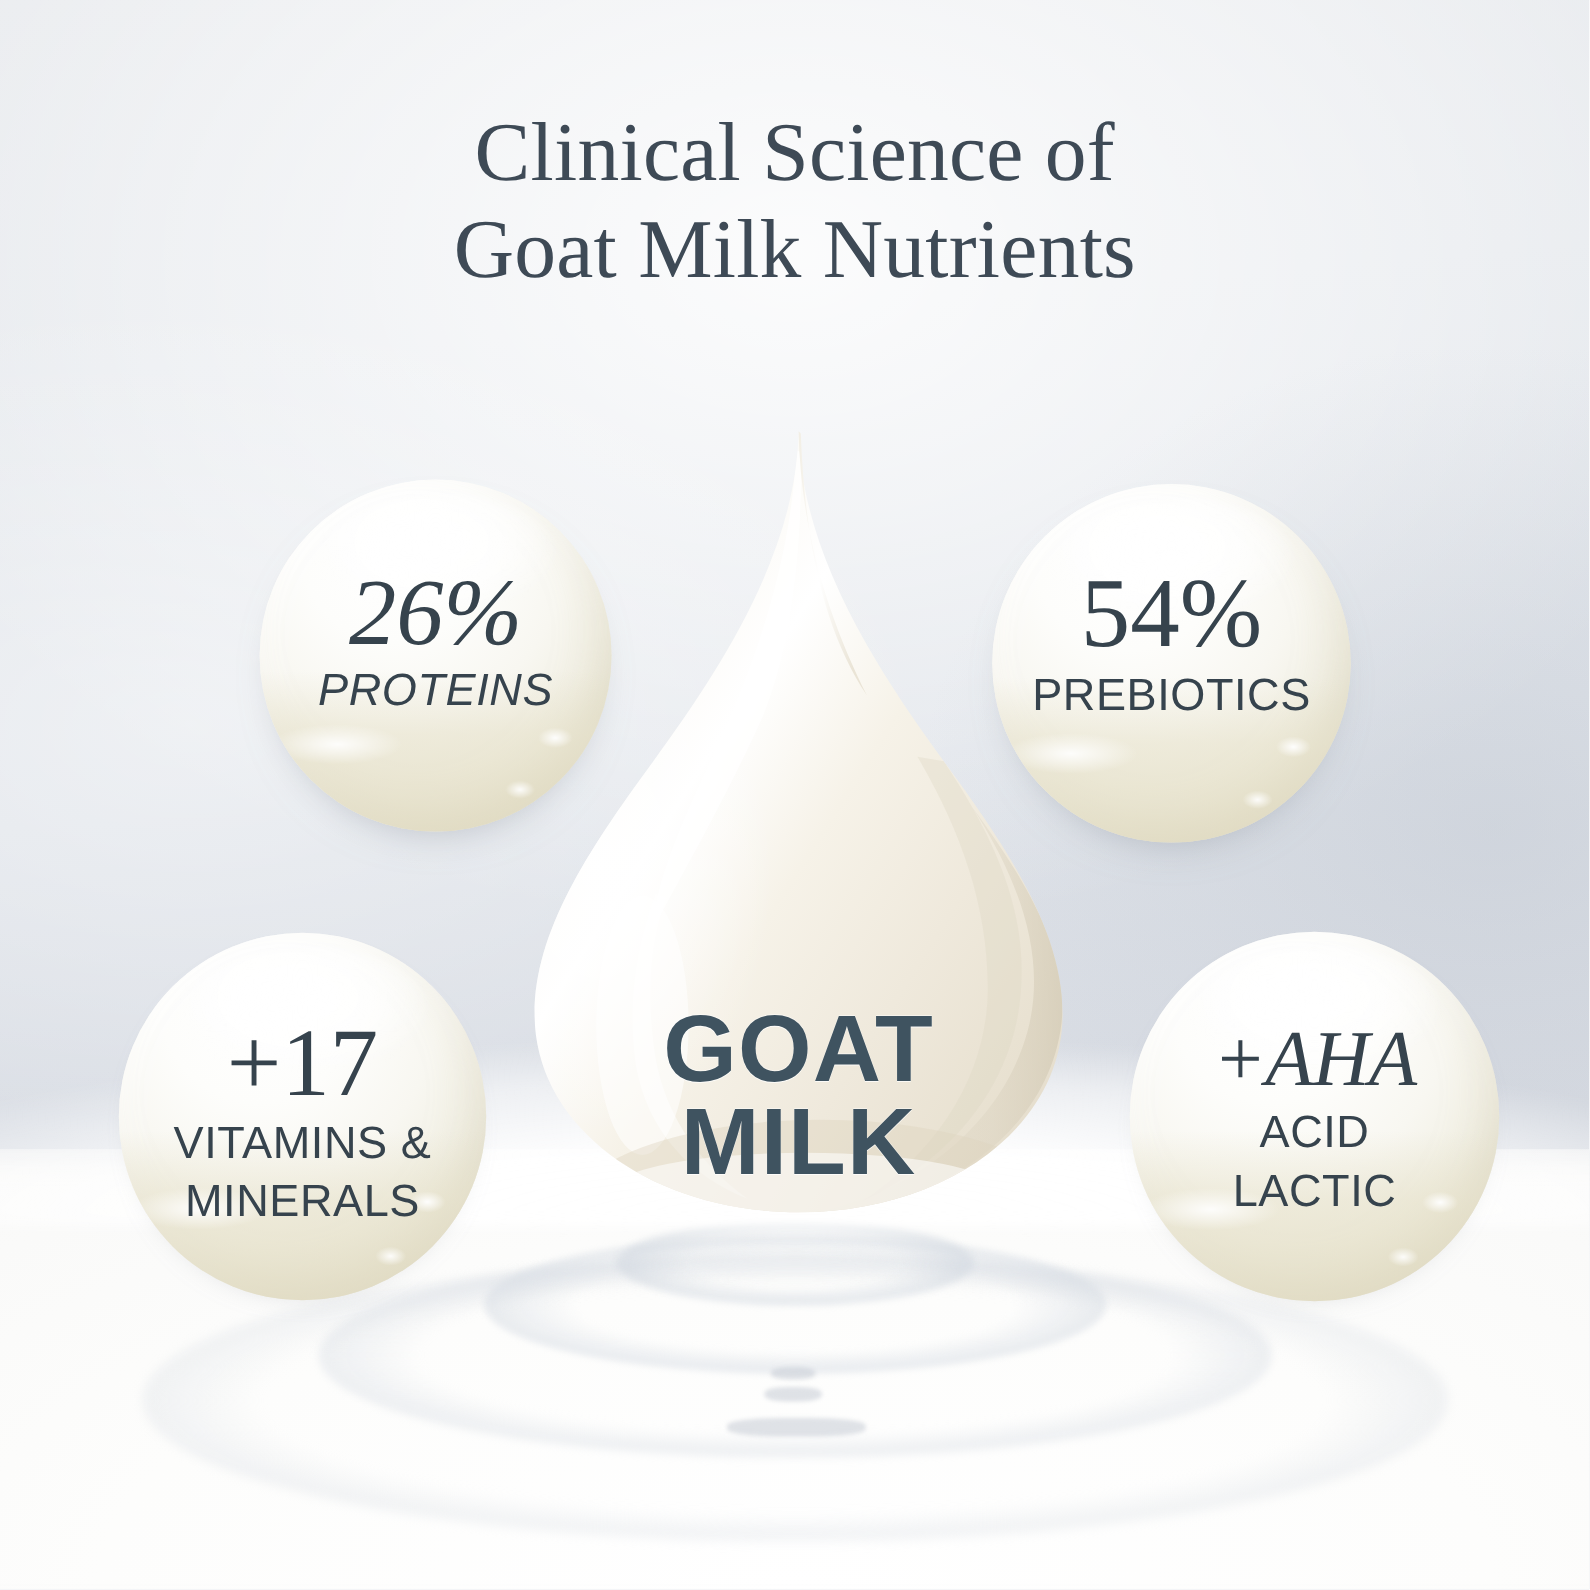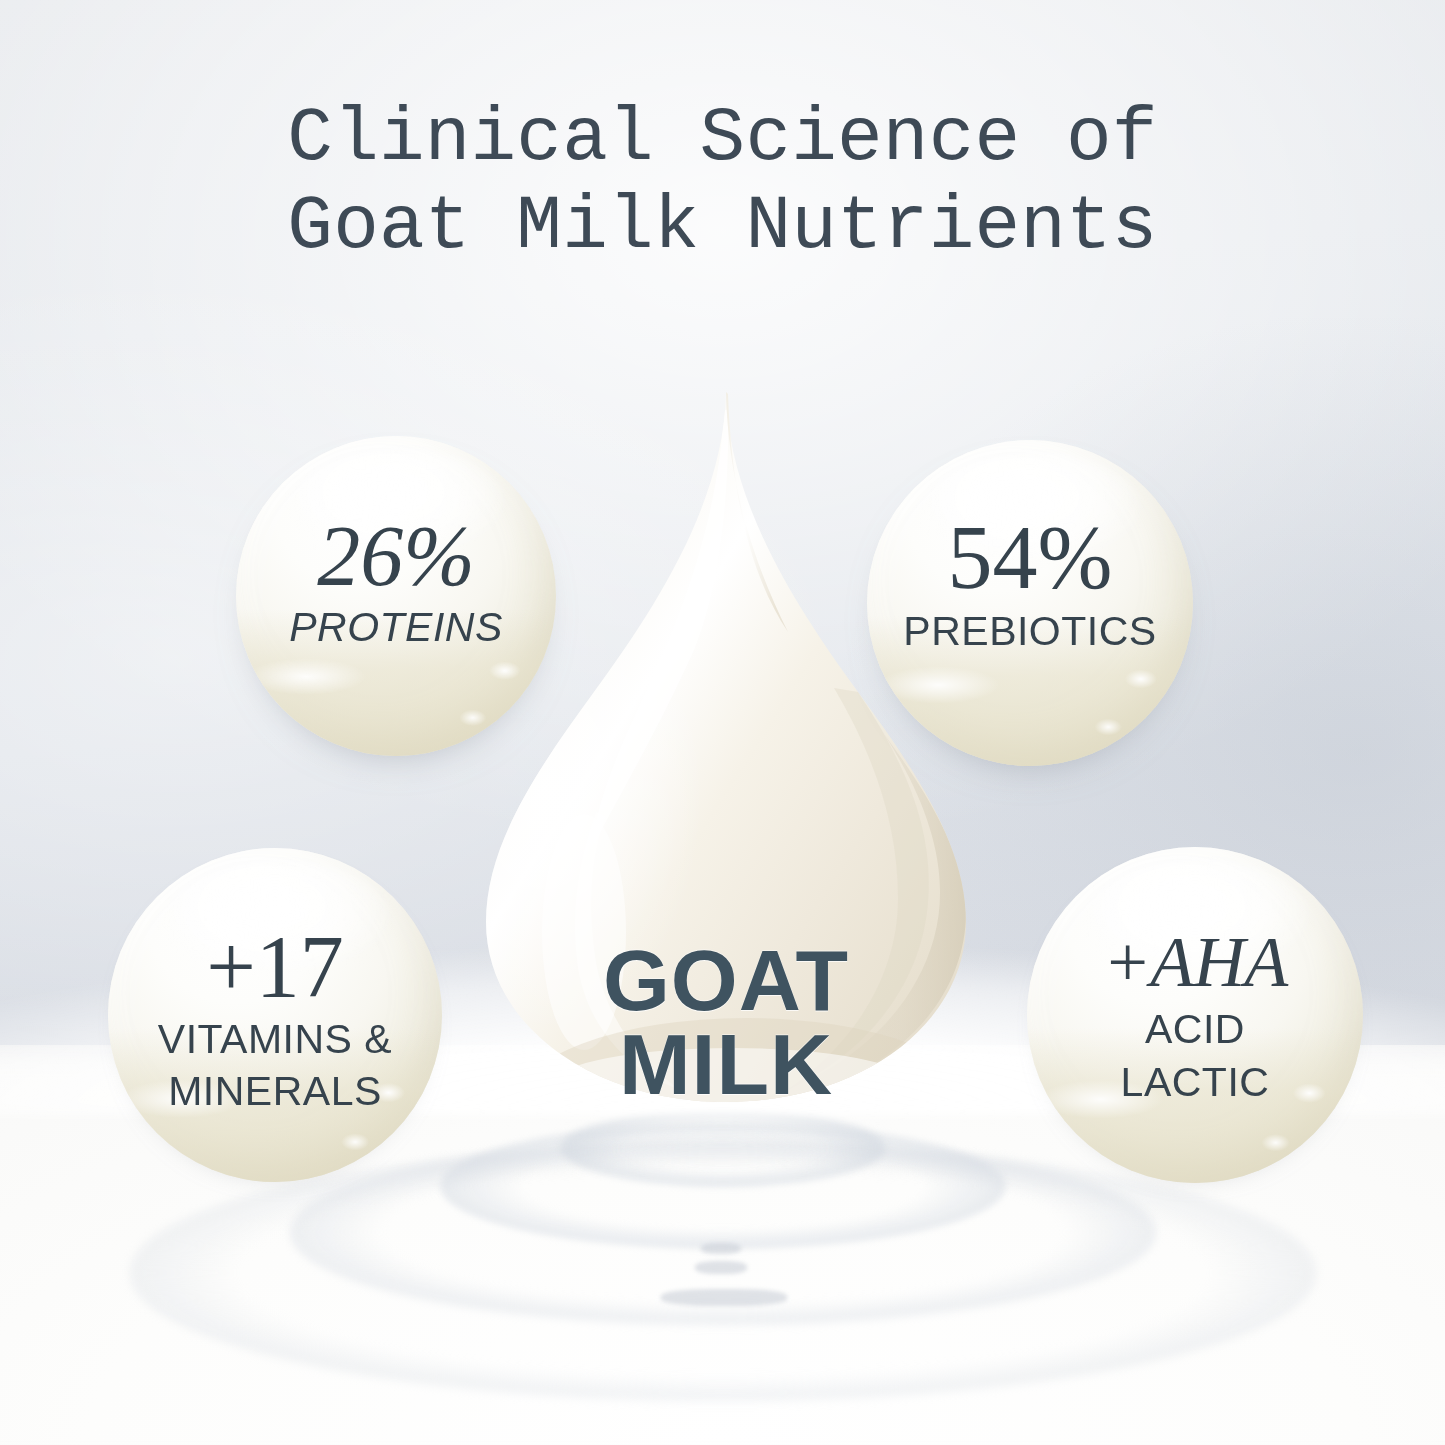--- a/index.html
+++ b/index.html
@@ -40,21 +40,21 @@
     pointer-events: none;
   }
 
   
   .heading {
     position: absolute;
     left: 0; right: 0;
     top: 95px;
     text-align: center;
     color: #3e4a56;
-    font-family: Liberation Mono, monospace;
+    font-family: Liberation Serif, serif;
     font-size: 76px;
     line-height: 1.16;
     letter-spacing: 0.2px;
     font-weight: 400;
     text-rendering: optimizeLegibility;
   }
   .heading .line { display: block; }
 
   
   .pool {
@@ -133,21 +133,21 @@
     top: 392px;
     width: 520px;
     height: 720px;
     transform: translateX(-50%);
   }
   .drop-svg { display: block; width: 100%; height: 100%; overflow: visible; }
 
   .drop-label {
     position: absolute;
     left: 50%;
-    top: 546px;
+    top: 520px;
     transform: translateX(-50%);
     text-align: center;
     color: #3f5360;
     font-family: "Liberation Sans", sans-serif;
     font-weight: 700;
     font-size: 86px;
     line-height: 0.98;
     letter-spacing: 1px;
     text-shadow: 0 1px 0 rgba(255,255,255,0.75), 0 -1px 0 rgba(255,255,255,0.45);
     white-space: nowrap;
@@ -211,21 +211,21 @@
     font-family: "Liberation Sans", sans-serif;
     font-weight: 400;
     color: #36434d;
     line-height: 1.06;
     letter-spacing: 0.5px;
     display: block;
   }
 
   
   #sphere-proteins   { left: 236px; top: 436px;  width: 320px; height: 320px; }
-  #sphere-prebiotics { left: 867px; top: 440px;  width: 326px; height: 326px; }
+  #sphere-prebiotics { left: 902px; top: 440px;  width: 326px; height: 326px; }
   #sphere-vitamins   { left:  108px; top: 848px;  width: 334px; height: 334px; }
   #sphere-aha        { left: 1027px; top: 847px; width: 336px; height: 336px; }
 
   #sphere-proteins   .sphere-inner { padding-top: 78px; font-style: italic; }
   #sphere-proteins   .stat-num { font-size: 86px; }
   #sphere-proteins   .stat-cap { font-size: 41px; margin-top: 8px; text-align: center; }
 
   #sphere-prebiotics .sphere-inner { padding-top: 74px; }
   #sphere-prebiotics .stat-num { font-size: 90px; }
   #sphere-prebiotics .stat-cap { font-size: 41px; margin-top: 8px; text-align: center; }

